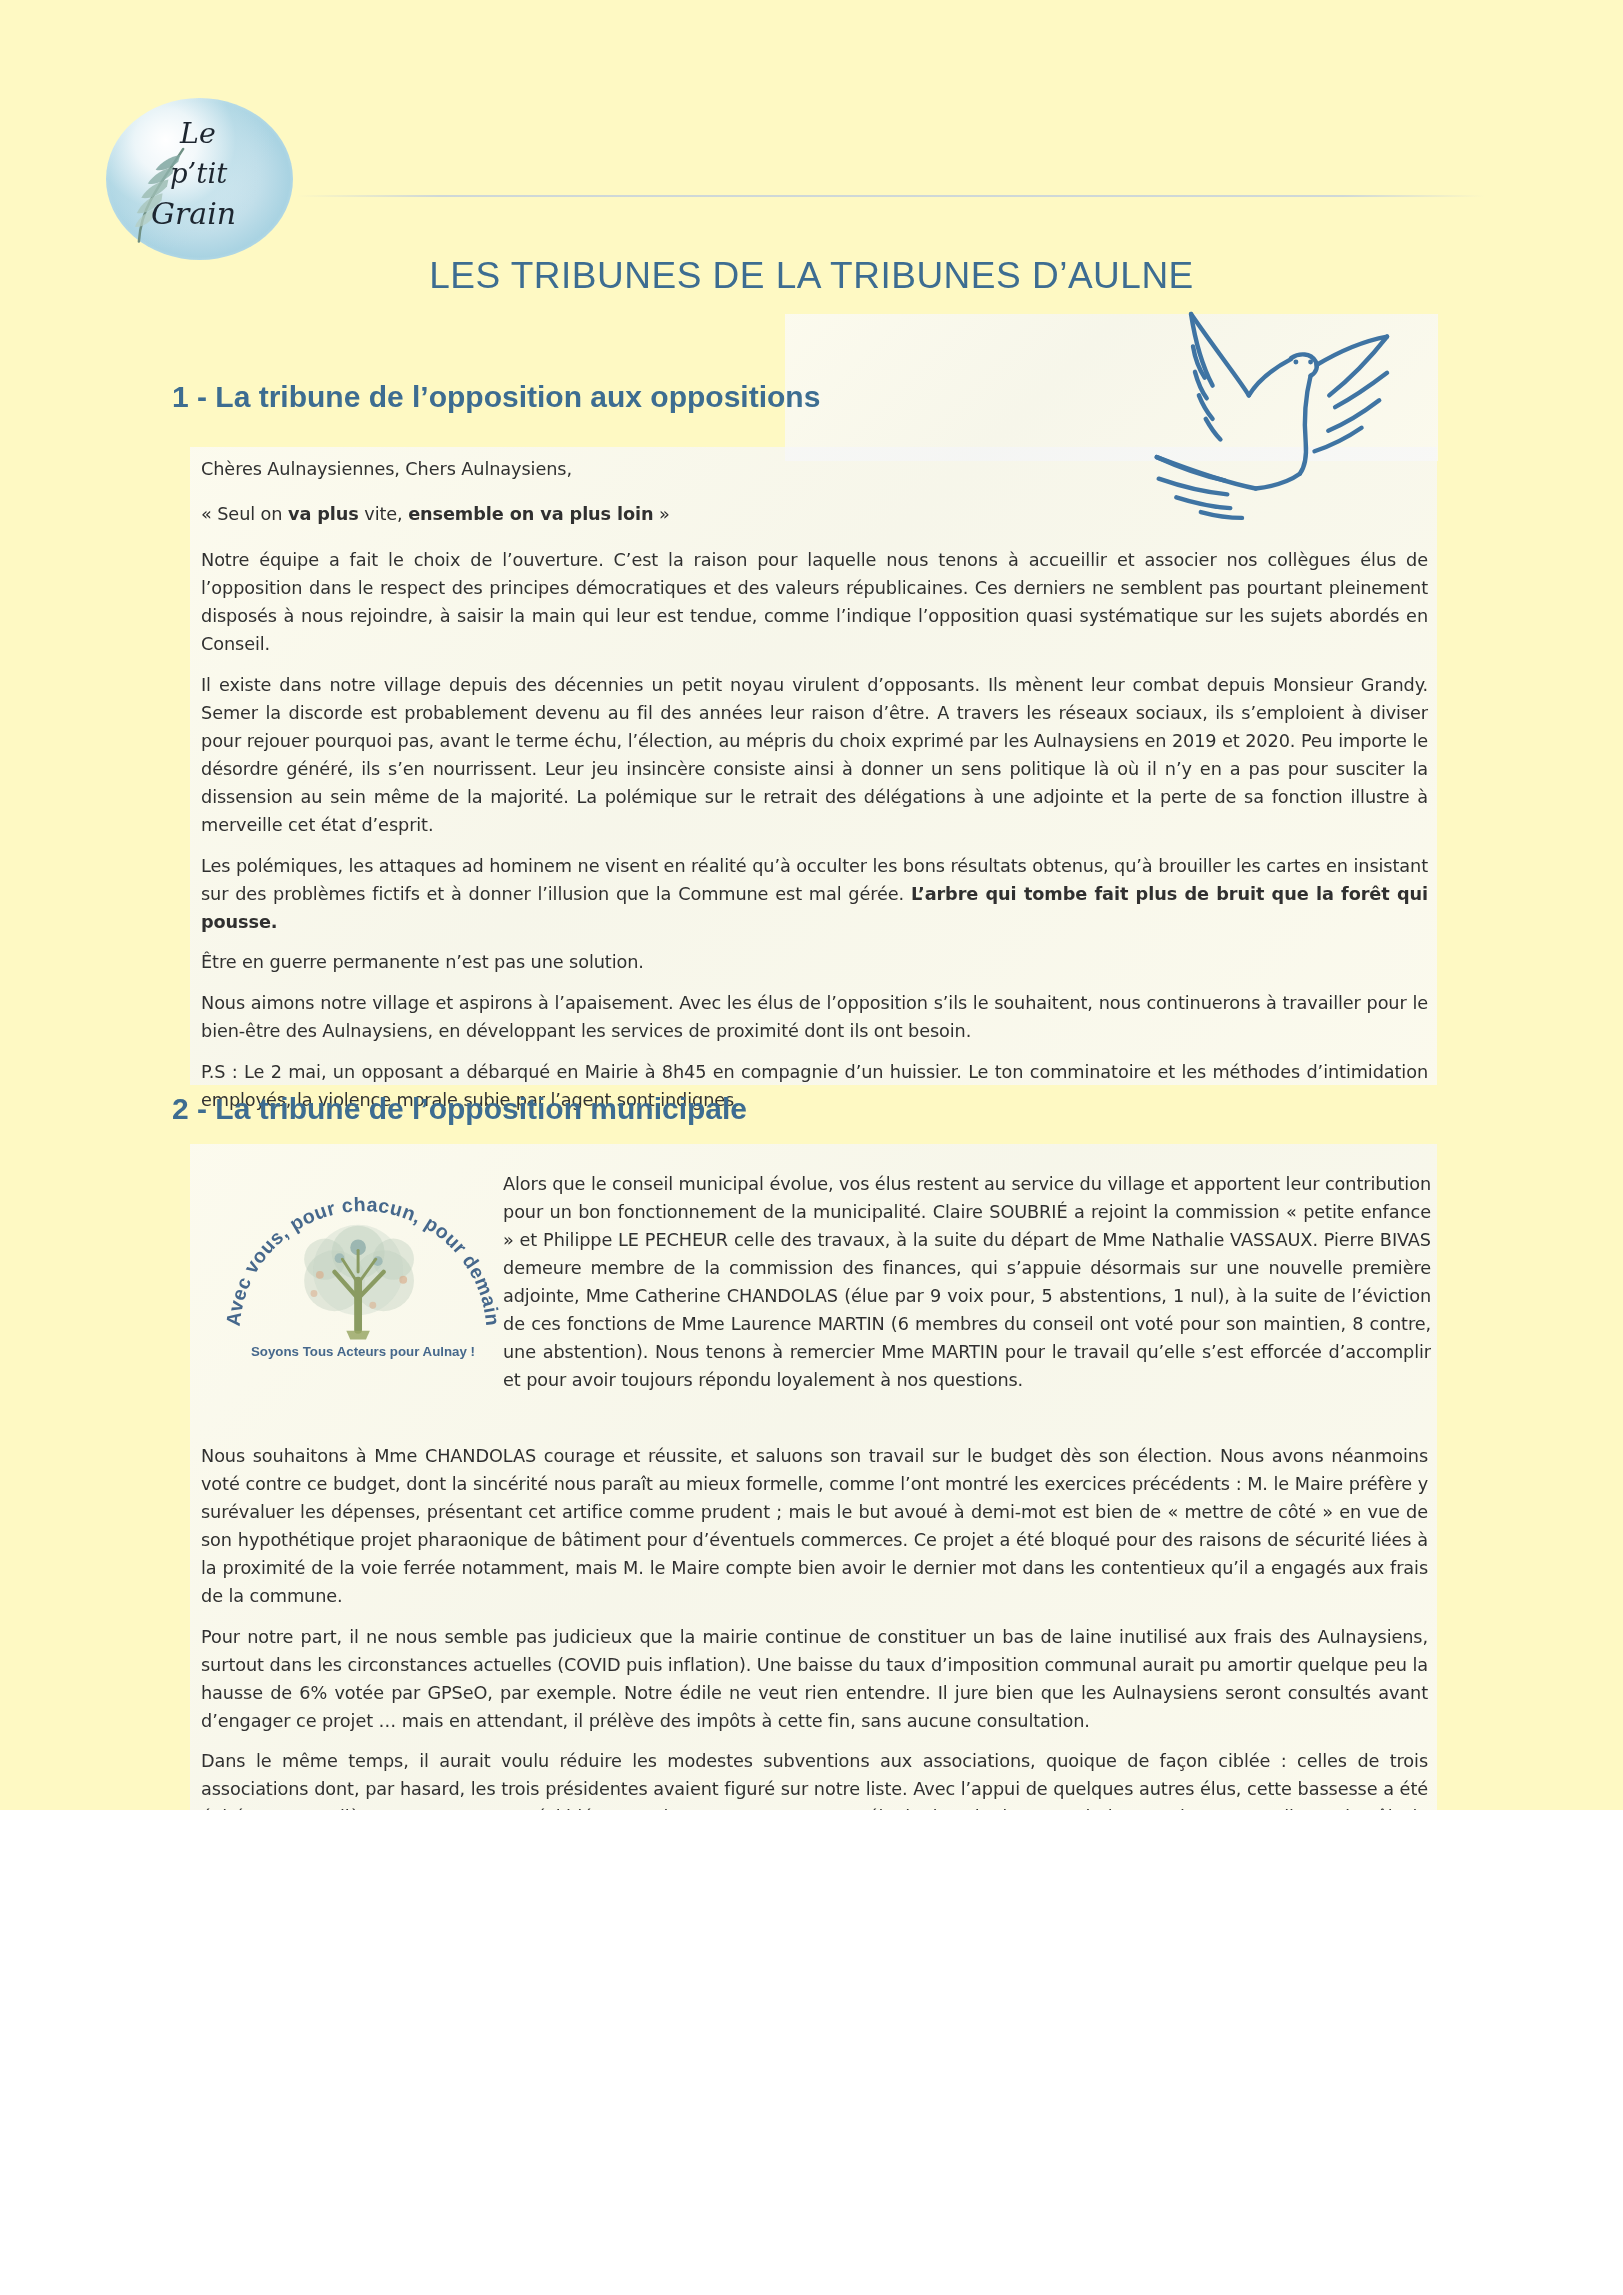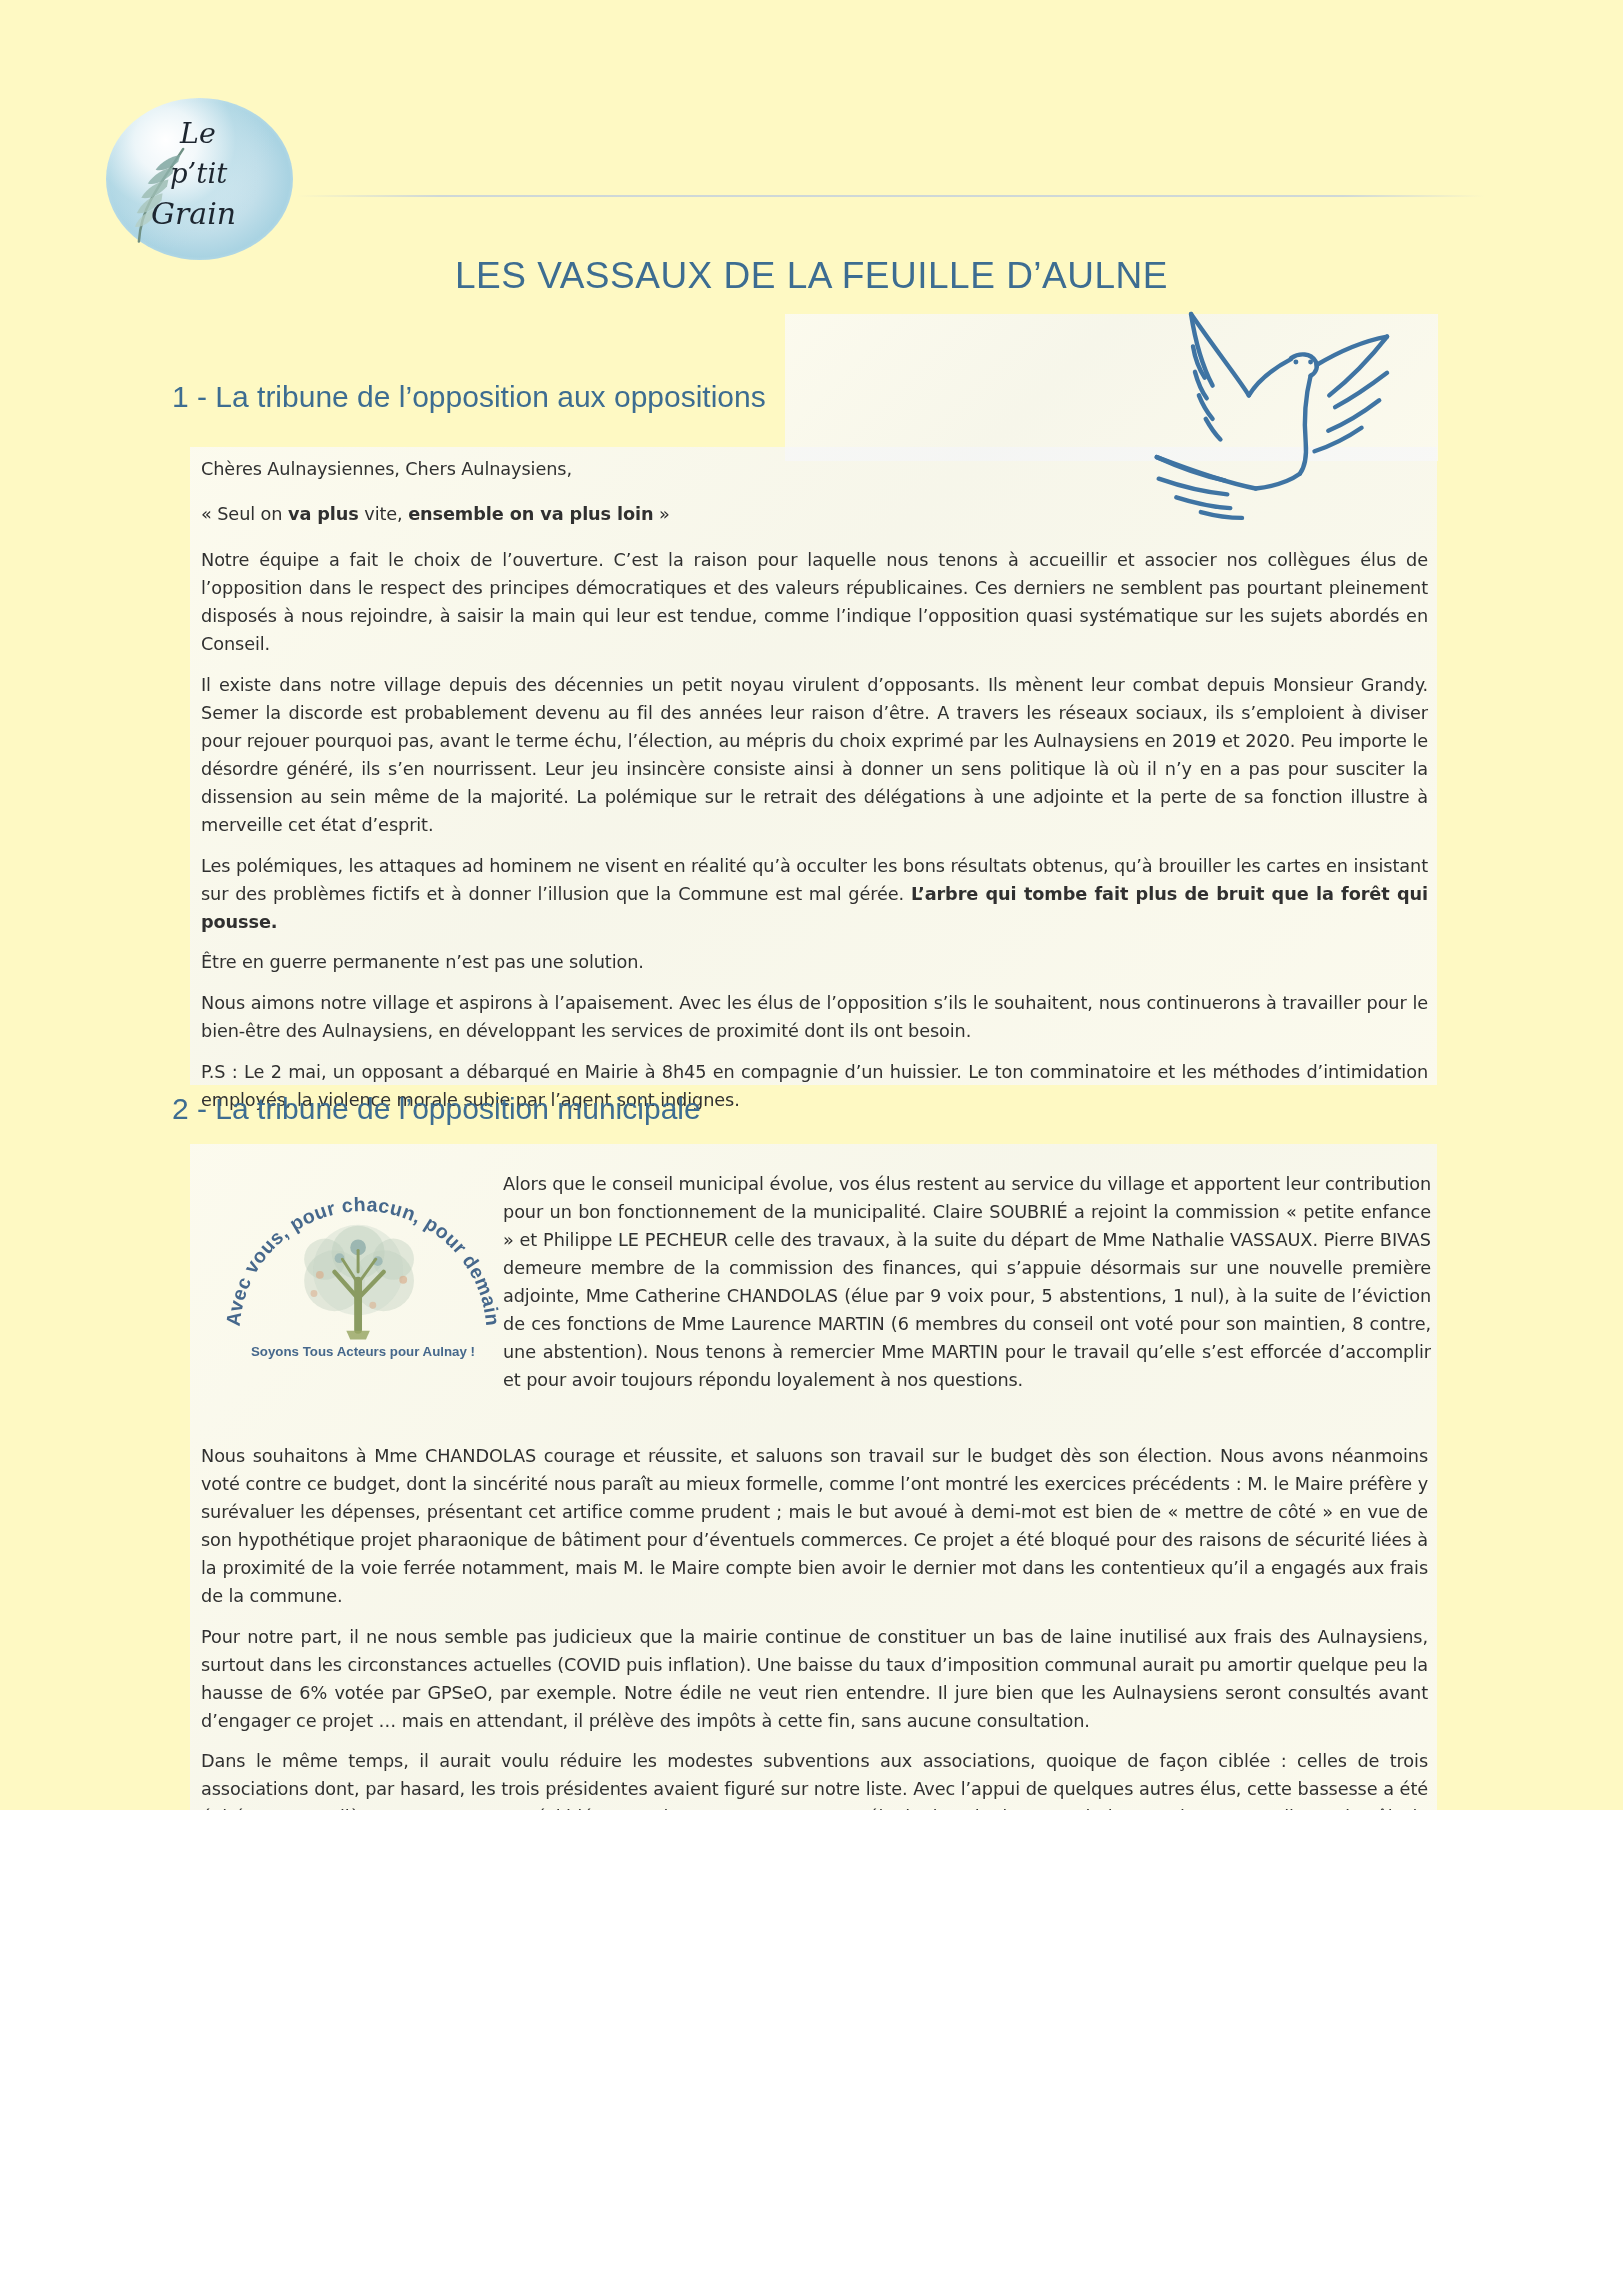--- a/index.html
+++ b/index.html
@@ -75,21 +75,21 @@
     color: #3d6d91;
     font-weight: 400;
   }
 
   
   .section-heading {
     position: absolute;
     left: 172px;
     font-size: 30px;
     color: #3d6d91;
-    font-weight: 400;
+    font-weight: 700;
     white-space: nowrap;
   }
   .section-heading.s1 { top: 380px; }
   .section-heading.s2 { top: 1092px; }
 
   
   .scan {
     position: absolute;
     color: #2b2b2b;
     font-family: "DejaVu Sans", sans-serif;
@@ -263,21 +263,21 @@
         <path d="M88 70 C 64 75, 44 88, 33 107 C 49 111, 70 101, 85 84 Z" fill="#9dbdb4" opacity="0.85"></path>
         <path d="M76 98 C 52 104, 33 118, 24 138 C 41 141, 61 129, 74 112 Z" fill="#a9c6bc" opacity="0.8"></path>
         <path d="M64 128 C 44 134, 27 148, 20 166 C 35 168, 52 156, 63 140 Z" fill="#b4cec3" opacity="0.75"></path>
       </svg>
       <div class="script l1">Le</div>
       <div class="script l2">p’tit</div>
       <div class="script l3">Grain</div>
     </div>
 
     <div class="header-rule"></div>
-    <div class="doc-title">LES VASSAUX DE LA FEUILLE D’AULNE</div>
+    <div class="doc-title">LES TRIBUNES DE LA TRIBUNES D’AULNE</div>
   </div>
 
   <div class="section-heading s1">1 -  La tribune de l’opposition aux oppositions</div>
 
   <svg class="dove" viewBox="0 0 600 470">
     <g fill="none" stroke="#3f74a3" stroke-width="9" stroke-linecap="round" stroke-linejoin="round">
       <path d="M300 120 C 318 108, 340 110, 350 126 C 356 136, 352 150, 340 156"></path>
       <path d="M340 156 C 330 196, 326 246, 330 292 C 332 318, 330 340, 318 356"></path>
       <path d="M318 356 C 296 372, 262 382, 228 386"></path>
       <path d="M300 122 C 262 142, 232 166, 214 196"></path>

